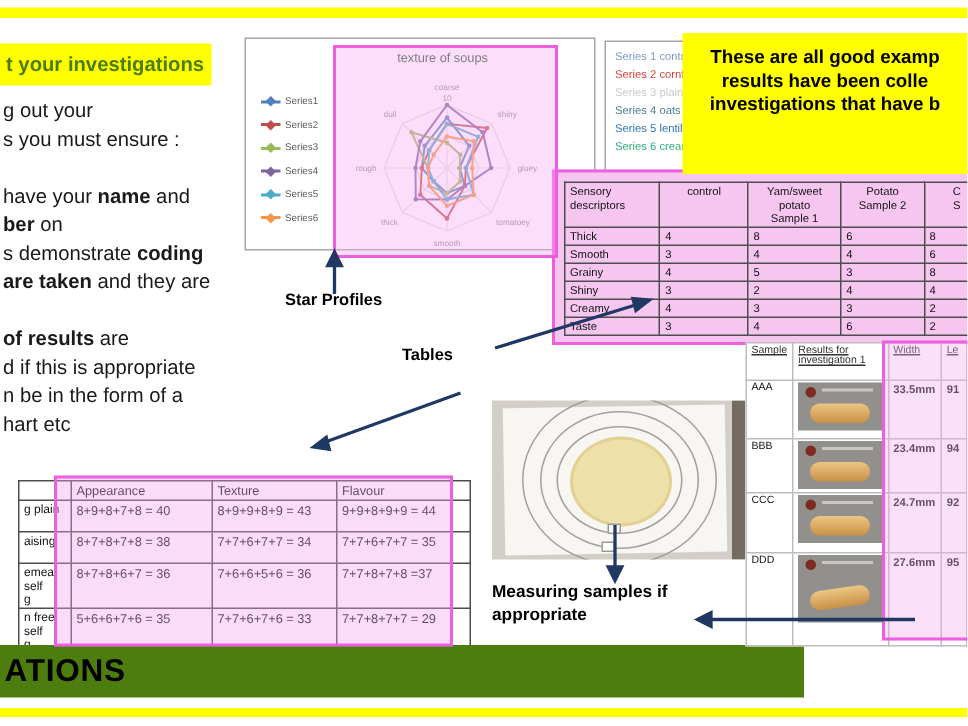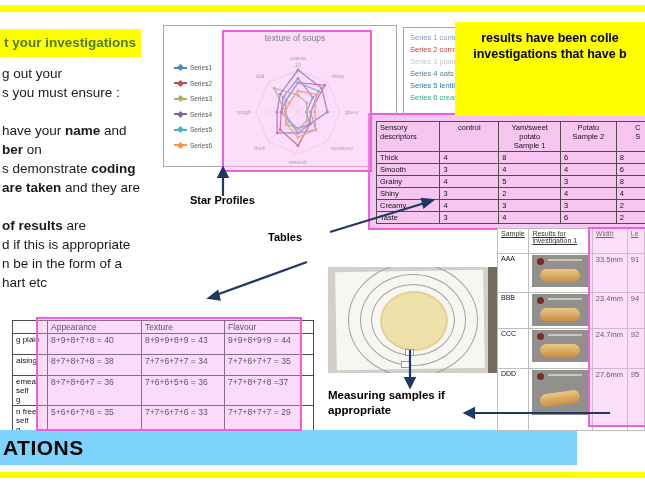--- a/index.html
+++ b/index.html
@@ -3,21 +3,21 @@
 <meta charset="utf-8">
 <style>
   html,body{margin:0;padding:0;background:#fff;}
   .page{position:relative;width:645px;height:484px;background:#fff;overflow:hidden;
         font-family:"Liberation Sans",sans-serif;color:#111;}
   .abs{position:absolute;}
   .prel{white-space:pre-line;}
 
   
   .top-bar{left:0;top:5px;width:645px;height:7px;background:#ffff00;}
-  .banner{left:0;top:430px;width:577px;height:35px;background:#7dd3fc;}
+  .banner{left:0;top:430px;width:536px;height:35px;background:#4d7c0f;}
   .banner .txt{font-weight:900;font-size:21px;line-height:35px;padding-left:3px;letter-spacing:.5px;color:#000;}
   .bottom-strip{left:0;top:472px;width:645px;height:6px;background:#ffff00;}
 
   
   .title-box{left:0;top:29px;width:141px;height:28px;background:#ffff00;}
   .title-box .txt{font-weight:bold;font-size:13.5px;line-height:28px;padding-left:4px;color:#4d7c0f;}
   #intro{left:2px;top:64px;width:170px;font-size:13.5px;line-height:19px;color:#1a1a1a;}
   .iline{height:19px;white-space:nowrap;}
   .iline.blank{height:19px;}
 
@@ -71,21 +71,21 @@
           background:#eee0a9;border:2px solid #e3d193;}
   .tick{position:absolute;width:7px;height:5px;background:#fdfdfb;border:1px solid #9a9892;}
 
   
   .samples{position:absolute;left:497px;top:228px;font-size:7px;background:#fff;z-index:2;}
   .samples td,.samples th{border:1px solid #bdbdbd;padding:1px 3px;vertical-align:top;text-align:left;}
   .samples th{font-weight:normal;text-decoration:underline;color:#333;height:22px;}
   .s0{width:33px;} .s1{width:62px;} .s2{width:40px;} .s3{width:35px;}
   .samples tbody tr:nth-child(1){height:39px;} .samples tbody tr:nth-child(2){height:36px;}
   .samples tbody tr:nth-child(3){height:40px;} .samples tbody tr:nth-child(4){height:62px;}
-  .samples .wid,.samples .len{font-size:7.5px;}
+  .samples .wid,.samples .len{font-size:7.5px;font-weight:bold;}
   .photo-cell{padding:1px;}
   .photo{position:relative;width:56px;height:32px;background:#91908c;overflow:hidden;}
   .samples tbody tr:nth-child(4) .photo{height:45px;}
   .plogo{position:absolute;left:5px;top:3px;width:7px;height:7px;border-radius:50%;background:#7d2a21;}
   .pline{position:absolute;left:16px;top:4px;width:34px;height:2px;background:#c9c7c2;}
   .eclair{position:absolute;left:8px;top:14px;width:40px;height:13px;border-radius:7px;
           background:linear-gradient(#ecc784,#c98f45);}
   .samples tbody tr:nth-child(4) .eclair{top:22px;transform:rotate(-8deg);}
   .samples-overlay{left:588px;top:227px;width:57px;height:196px;background:rgba(246,170,240,.38);
                    border:2px solid #ee5fe0;z-index:5;}
@@ -248,20 +248,21 @@
         <div class="lb-item" style="color: rgb(123, 155, 200);">Series 1 control</div>
         <div class="lb-item" style="color: rgb(210, 68, 56);">Series 2 cornflour</div>
         <div class="lb-item" style="color: rgb(201, 201, 201);">Series 3 plain flour</div>
         <div class="lb-item" style="color: rgb(77, 125, 143);">Series 4 oats</div>
         <div class="lb-item" style="color: rgb(46, 117, 182);">Series 5 lentils</div>
         <div class="lb-item" style="color: rgb(46, 175, 125);">Series 6 cream</div>
       </div>
   </div>
 
   <div class="abs callout">
+    <div class="ln">These are all good examp</div>
     <div class="ln">results have been colle</div>
     <div class="ln">investigations that have b</div>
   </div>
 
   <div class="abs sensory-wrap">
     <table class="sensory">
       <thead>
         <tr>
           <th class="c0 prel">Sensory
 descriptors</th>

